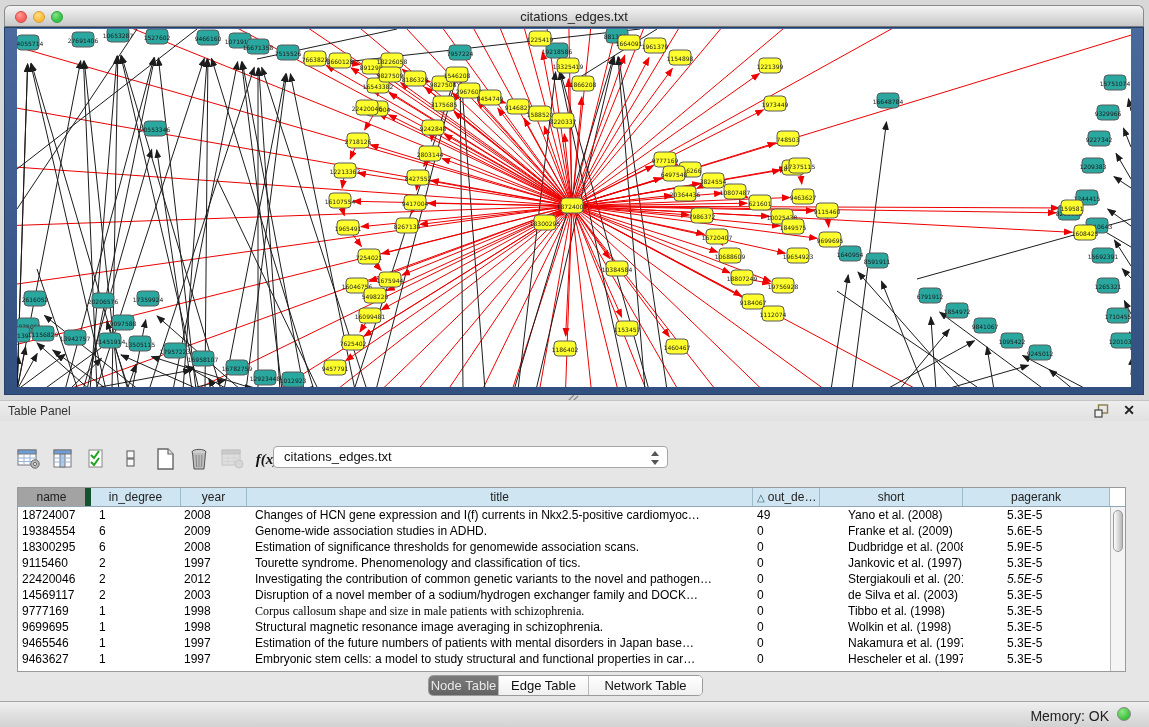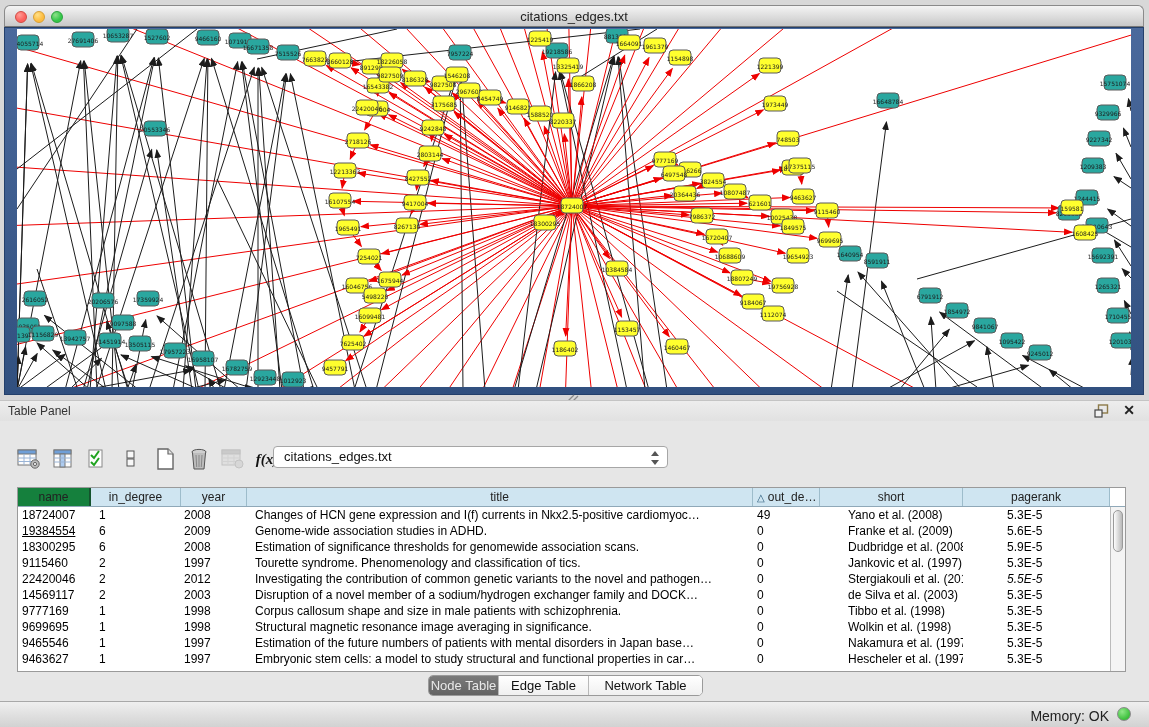--- a/index.html
+++ b/index.html
@@ -70,21 +70,21 @@
 
   .tablebox {
     position:absolute; left:17px; top:66px; width:1109px; height:185px;
     background:#fff; border:1px solid #9a9a9a;
   }
   .thead { display:flex; height:19px; border-bottom:1px solid #8fa8b8; }
   .th {
     font-size:12px; color:#222; text-align:center; line-height:18px;
     background:#cfe5f1; border-right:1px solid #9dbccb; overflow:hidden; white-space:nowrap;
   }
-  .th.first { background:#15803d; border-right:2px solid #14532d; }
+  .th.first { background:#a3a3a3; border-right:6px solid #14532d; }
   .th.sorted { text-align:left; padding-left:4px; }
   .sort-tri { color:#2a5a7a; font-size:10px; margin-right:3px; }
   .tbody { position:absolute; left:0; top:19px; right:15px; bottom:0; overflow:hidden; }
   .tr { display:flex; height:16px; }
   .td { font-size:12px; color:#000; line-height:16px; white-space:nowrap; overflow:hidden; }
   .vscroll {
     position:absolute; right:0; top:19px; bottom:0; width:15px;
     background:#f4f4f4; border-left:1px solid #bbb;
   }
   .vthumb {
@@ -957,21 +957,21 @@
         <div class="tr">
           <div class="td" style="width: 73px; padding-left: 4px;">18724007</div>
           <div class="td" style="width: 90px; padding-left: 8px;">1</div>
           <div class="td" style="width: 66px; padding-left: 3px;">2008</div>
           <div class="td" style="width: 506px; padding-left: 8px;">Changes of HCN gene expression and I(f) currents in Nkx2.5-positive cardiomyoc…</div>
           <div class="td" style="width: 67px; padding-left: 4px;">49</div>
           <div class="td" style="width: 143px; padding-left: 28px;">Yano et al. (2008)</div>
           <div class="td" style="width: 147px; padding-left: 44px;">5.3E-5</div>
         </div>
         <div class="tr">
-          <div class="td" style="width: 73px; padding-left: 4px; text-decoration: underline;">19384554</div>
+          <div class="td" style="width: 73px; padding-left: 4px;">19384554</div>
           <div class="td" style="width: 90px; padding-left: 8px;">6</div>
           <div class="td" style="width: 66px; padding-left: 3px;">2009</div>
           <div class="td" style="width: 506px; padding-left: 8px;">Genome-wide association studies in ADHD.</div>
           <div class="td" style="width: 67px; padding-left: 4px;">0</div>
           <div class="td" style="width: 143px; padding-left: 28px;">Franke et al. (2009)</div>
           <div class="td" style="width: 147px; padding-left: 44px;">5.6E-5</div>
         </div>
         <div class="tr">
           <div class="td" style="width: 73px; padding-left: 4px;">18300295</div>
           <div class="td" style="width: 90px; padding-left: 8px;">6</div>
@@ -1005,30 +1005,30 @@
           <div class="td" style="width: 66px; padding-left: 3px;">2003</div>
           <div class="td" style="width: 506px; padding-left: 8px;">Disruption of a novel member of a sodium/hydrogen exchanger family and DOCK…</div>
           <div class="td" style="width: 67px; padding-left: 4px;">0</div>
           <div class="td" style="width: 143px; padding-left: 28px;">de Silva et al. (2003)</div>
           <div class="td" style="width: 147px; padding-left: 44px;">5.3E-5</div>
         </div>
         <div class="tr">
           <div class="td" style="width: 73px; padding-left: 4px;">9777169</div>
           <div class="td" style="width: 90px; padding-left: 8px;">1</div>
           <div class="td" style="width: 66px; padding-left: 3px;">1998</div>
-          <div class="td" style="width: 506px; padding-left: 8px;">Corpus callosum shape and size in male patients with schizophrenia.</div>
+          <div class="td" style="width: 506px; padding-left: 8px; font-family: Liberation Serif, serif;">Corpus callosum shape and size in male patients with schizophrenia.</div>
           <div class="td" style="width: 67px; padding-left: 4px;">0</div>
           <div class="td" style="width: 143px; padding-left: 28px;">Tibbo et al. (1998)</div>
           <div class="td" style="width: 147px; padding-left: 44px;">5.3E-5</div>
         </div>
         <div class="tr">
           <div class="td" style="width: 73px; padding-left: 4px;">9699695</div>
           <div class="td" style="width: 90px; padding-left: 8px;">1</div>
           <div class="td" style="width: 66px; padding-left: 3px;">1998</div>
-          <div class="td" style="width: 506px; padding-left: 8px;">Structural magnetic resonance image averaging in significance.</div>
+          <div class="td" style="width: 506px; padding-left: 8px;">Structural magnetic resonance image averaging in schizophrenia.</div>
           <div class="td" style="width: 67px; padding-left: 4px;">0</div>
           <div class="td" style="width: 143px; padding-left: 28px;">Wolkin et al. (1998)</div>
           <div class="td" style="width: 147px; padding-left: 44px;">5.3E-5</div>
         </div>
         <div class="tr">
           <div class="td" style="width: 73px; padding-left: 4px;">9465546</div>
           <div class="td" style="width: 90px; padding-left: 8px;">1</div>
           <div class="td" style="width: 66px; padding-left: 3px;">1997</div>
           <div class="td" style="width: 506px; padding-left: 8px;">Estimation of the future numbers of patients with mental disorders in Japan base…</div>
           <div class="td" style="width: 67px; padding-left: 4px;">0</div>

